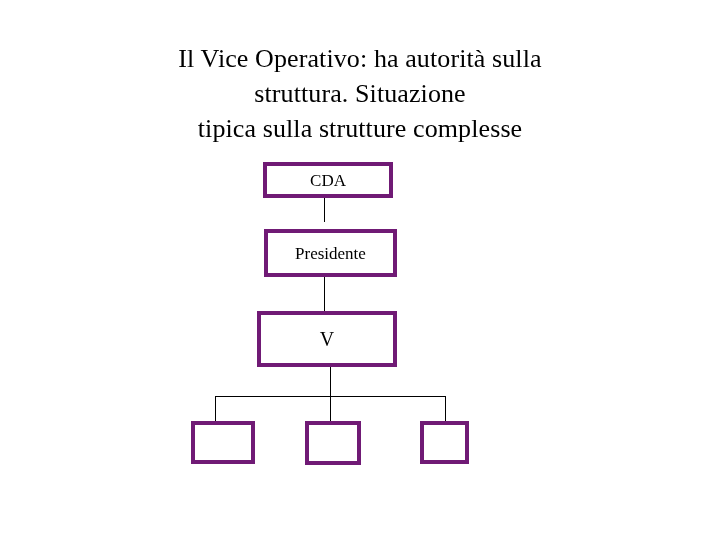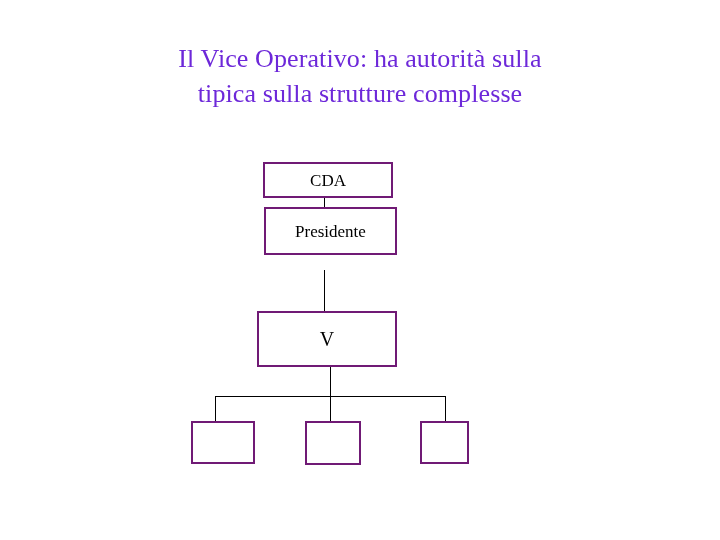--- a/index.html
+++ b/index.html
@@ -19,54 +19,54 @@
 
   
   #title {
     position: absolute;
     left: 60px;
     top: 41px;
     width: 600px;
     text-align: center;
     font-size: 26px;
     line-height: 35px;
-    color: #6d28d9;
+    color: #000000;
     letter-spacing: 0.1px;
   }
   #title .tline { display: block; white-space: nowrap; }
 
   
   #org-chart {
     position: absolute;
     left: 0;
     top: 0;
     width: 720px;
     height: 540px;
   }
 
   .node {
     position: absolute;
     box-sizing: border-box;
     background: #ffffff;
-    border: 2px solid #701a75;
+    border: 4px solid #701a75;
     display: flex;
     align-items: center;
     justify-content: center;
     text-align: center;
   }
   .node .node-label {
     display: block;
     line-height: 1;
   }
 
   
   #node-cda        { left: 263px; top: 162px; width: 130px; height: 36px; }
   #node-cda .node-label { font-size: 17px; }
 
-  #node-presidente { left: 264px; top: 207px; width: 133px; height: 48px; }
+  #node-presidente { left: 264px; top: 229px; width: 133px; height: 48px; }
   #node-presidente .node-label { font-size: 17px; }
 
   #node-v          { left: 257px; top: 311px; width: 140px; height: 56px; }
   #node-v .node-label { font-size: 20px; }
 
   #node-unit-1     { left: 191px; top: 421px; width: 64px; height: 43px; }
   #node-unit-2     { left: 305px; top: 421px; width: 56px; height: 44px; }
   #node-unit-3     { left: 420px; top: 421px; width: 49px; height: 43px; }
 
   
@@ -90,20 +90,21 @@
   #conn-bus-unit-2     { left: 330px; top: 396px; height: 25px; }
   #conn-bus-unit-3     { left: 445px; top: 396px; height: 25px; }
 </style>
 </head>
 <body>
 
 <div id="slide">
 
   <div id="title">
     <span class="tline">Il Vice Operativo: ha autorità sulla</span>
+    <span class="tline">struttura. Situazione</span>
     <span class="tline">tipica sulla strutture complesse</span>
   </div>
 
   <div id="org-chart">
 
     <div class="conn conn-v" id="conn-cda-presidente"></div>
     <div class="conn conn-v" id="conn-presidente-v"></div>
     <div class="conn conn-v" id="conn-v-bus"></div>
     <div class="conn conn-h" id="conn-bus"></div>
     <div class="conn conn-v" id="conn-bus-unit-1"></div>

